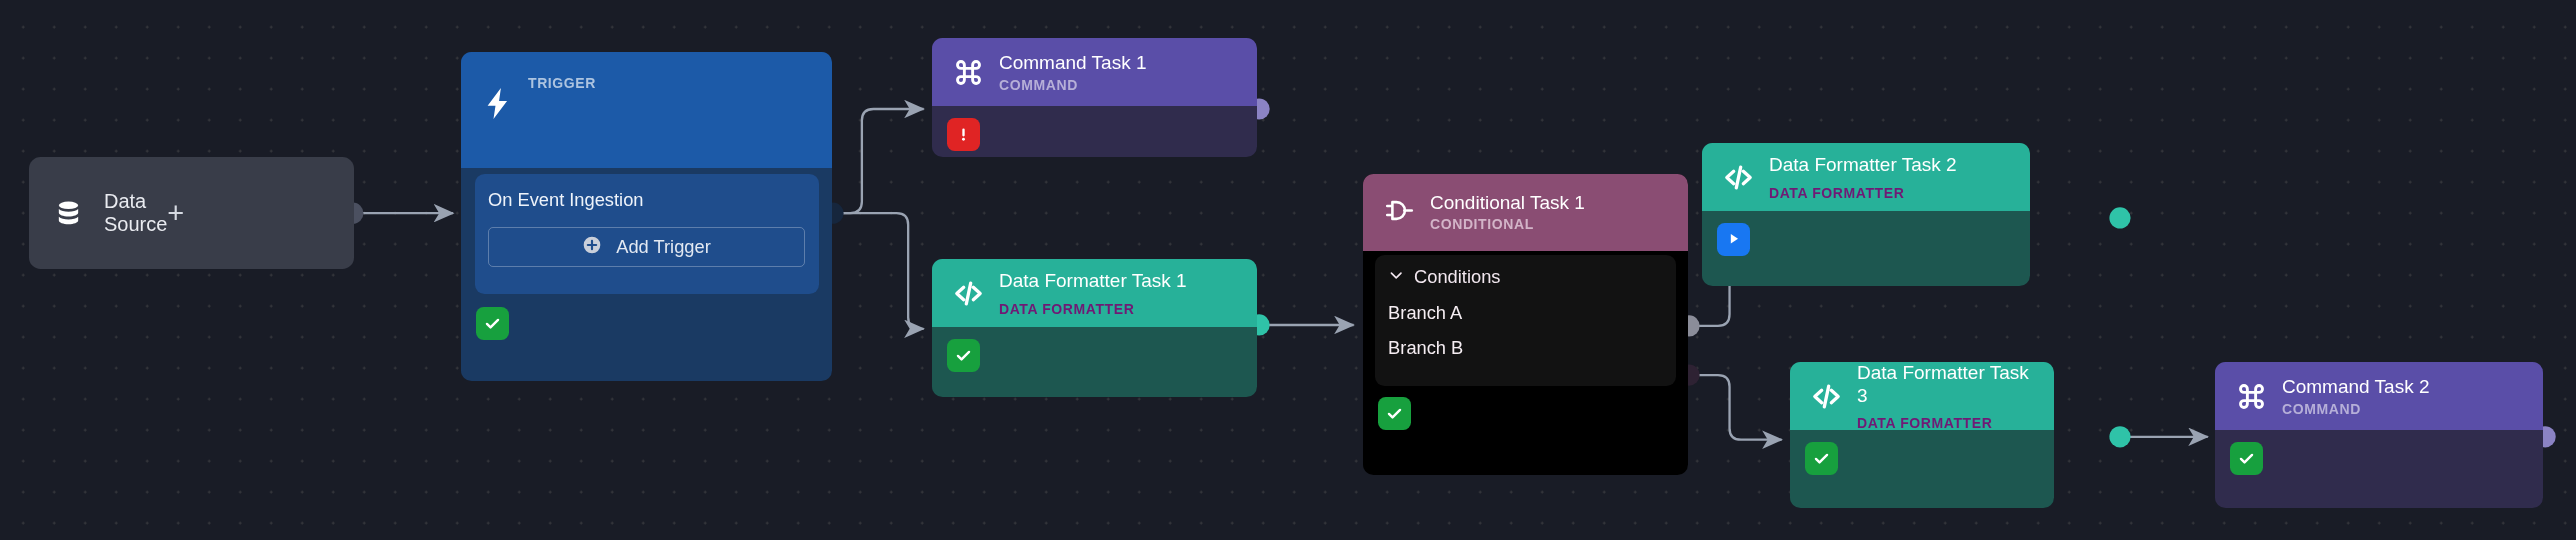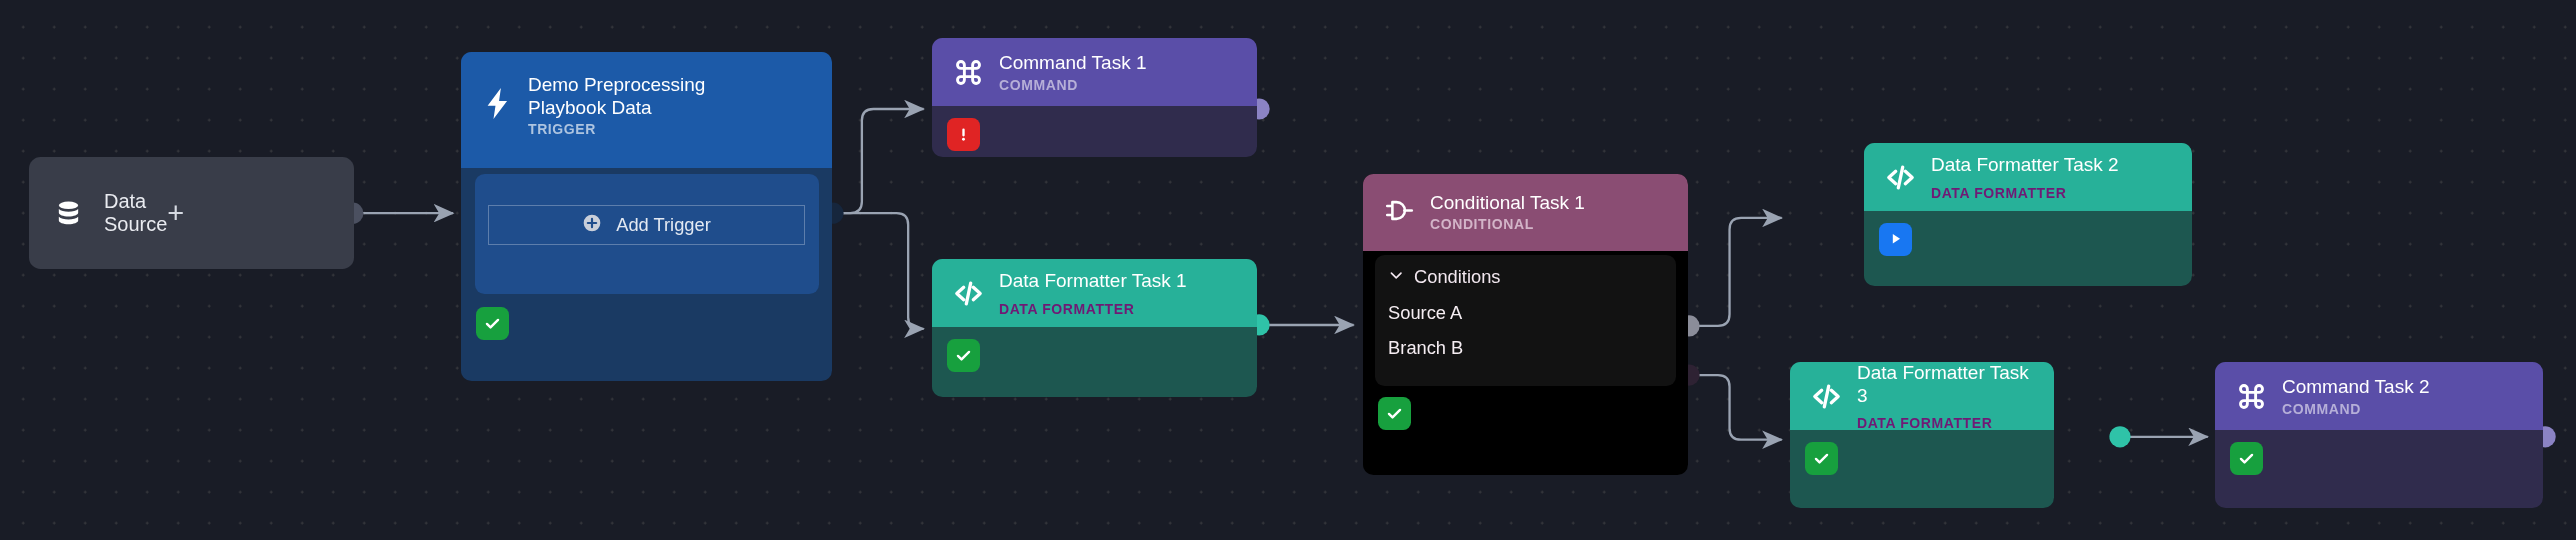--- a/index.html
+++ b/index.html
@@ -52,21 +52,21 @@
   .trigger .thead { height:116px; align-items:flex-start; padding-top:21px; background:#1c5aa8; }
   .trigger .ticon { margin-top:11.6px; }
   .trigger .ttype { color:#adc4e0; }
   .trigger-panel {
     margin:5.8px 13.5px 0 13.5px; background:#1f4d8c; border-radius:9.6px;
     padding:15.4px 13.5px 15.4px 13.5px; height:120px;
   }
   .trigger-evt { color:#eef3fa; font-size:18.3px; }
   .add-trigger {
     margin-top:15.4px; height:40px; border:1px solid rgba(255,255,255,0.28);
-    border-radius:0; display:flex; align-items:center; justify-content:center;
+    border-radius:5px; display:flex; align-items:center; justify-content:center;
     gap:14px; cursor:pointer;
   }
   .add-trigger-label { color:#e3e9f2; font-size:18.3px; }
   .trigger .tbody { padding-top:13.5px; }
 
   
   .cmd .thead { background:#5a4ea8; }
   .cmd { background:#302c4d; }
   .cmd .ttype { color:#b6afd8; }
 
@@ -84,21 +84,21 @@
     margin:3.9px 11.6px 0 11.6px; background:rgba(255,255,255,0.07);
     border-radius:9.6px; padding:11.6px 13.5px 13.5px 13.5px; height:131px;
   }
   .cond-head { display:flex; align-items:center; gap:9.6px; cursor:pointer; }
   .cond-head-label { color:#f2e7ef; font-size:18.3px; }
   .branch { margin-top:13.5px; color:#f6eef3; font-size:18.3px; }
   .cond .tbody { padding-top:11.6px; }
 
   .node-pos-a { left:932px; top:38px;  width:325px; height:119px; }
   .node-pos-b { left:932px; top:259px; width:325px; height:138px; }
-  .node-pos-c { left:1864px; top:143px; width:328px; height:143px; }
+  .node-pos-c { left:1702px; top:143px; width:328px; height:143px; }
   .node-pos-d { left:1790px; top:362px; width:264px; height:146px; }
   .node-pos-e { left:2215px; top:362px; width:328px; height:146px; }
 
   .node-pos-a .thead, .node-pos-b .thead,
   .node-pos-c .thead, .node-pos-d .thead, .node-pos-e .thead { height:68px; }
 </style>
 </head>
 <body>
 
 <div id="canvas">
@@ -155,25 +155,25 @@
   </div>
 
   <div class="node tnode trigger">
     <div class="thead">
       <span class="ticon">
         <svg viewBox="0 0 24 24" width="37" height="37" fill="#ffffff">
           <path d="M14.2 2 5.6 13.4h5.1L9.4 22l8.8-11.6h-5.2z"></path>
         </svg>
       </span>
       <span class="ttext">
-        <div class="tname" style="max-width:202px">Demo Preprocessing Playbook Data</div>
         <div class="ttype">TRIGGER</div>
       </span>
     </div>
     <div class="trigger-panel">
+      <div class="trigger-evt">On Event Ingestion</div>
       <div class="add-trigger">
         <span>
           <svg viewBox="0 0 24 24" width="20" height="20">
             <circle cx="12" cy="12" r="10" fill="#c9cfda"></circle>
             <path d="M12 7v10M7 12h10" stroke="#1f4d8c" stroke-width="2.6" stroke-linecap="round"></path>
           </svg>
         </span>
         <span class="add-trigger-label">Add Trigger</span>
       </div>
     </div>
@@ -246,21 +246,21 @@
     <div class="cond-panel">
       <div class="cond-head">
         <span>
           <svg viewBox="0 0 24 24" width="16.4" height="16.4" fill="none" stroke="#f2e7ef" stroke-width="2.4" stroke-linecap="round" stroke-linejoin="round">
             <path d="M5 9l7 7 7-7"></path>
           </svg>
         </span>
         <span class="cond-head-label">Conditions</span>
       </div>
       <div class="branch">
-        <span>Source A</span>
+        <span>Branch A</span>
       </div>
       <div class="branch">
         <span>Branch B</span>
       </div>
     </div>
     <div class="tbody">
       <span class="badge ok">
         <svg viewBox="0 0 24 24" width="19" height="19" fill="none" stroke="#ffffff" stroke-width="3" stroke-linecap="round" stroke-linejoin="round">
           <path d="M5 12.5l4.5 4.5L19 7.5"></path>
         </svg>

